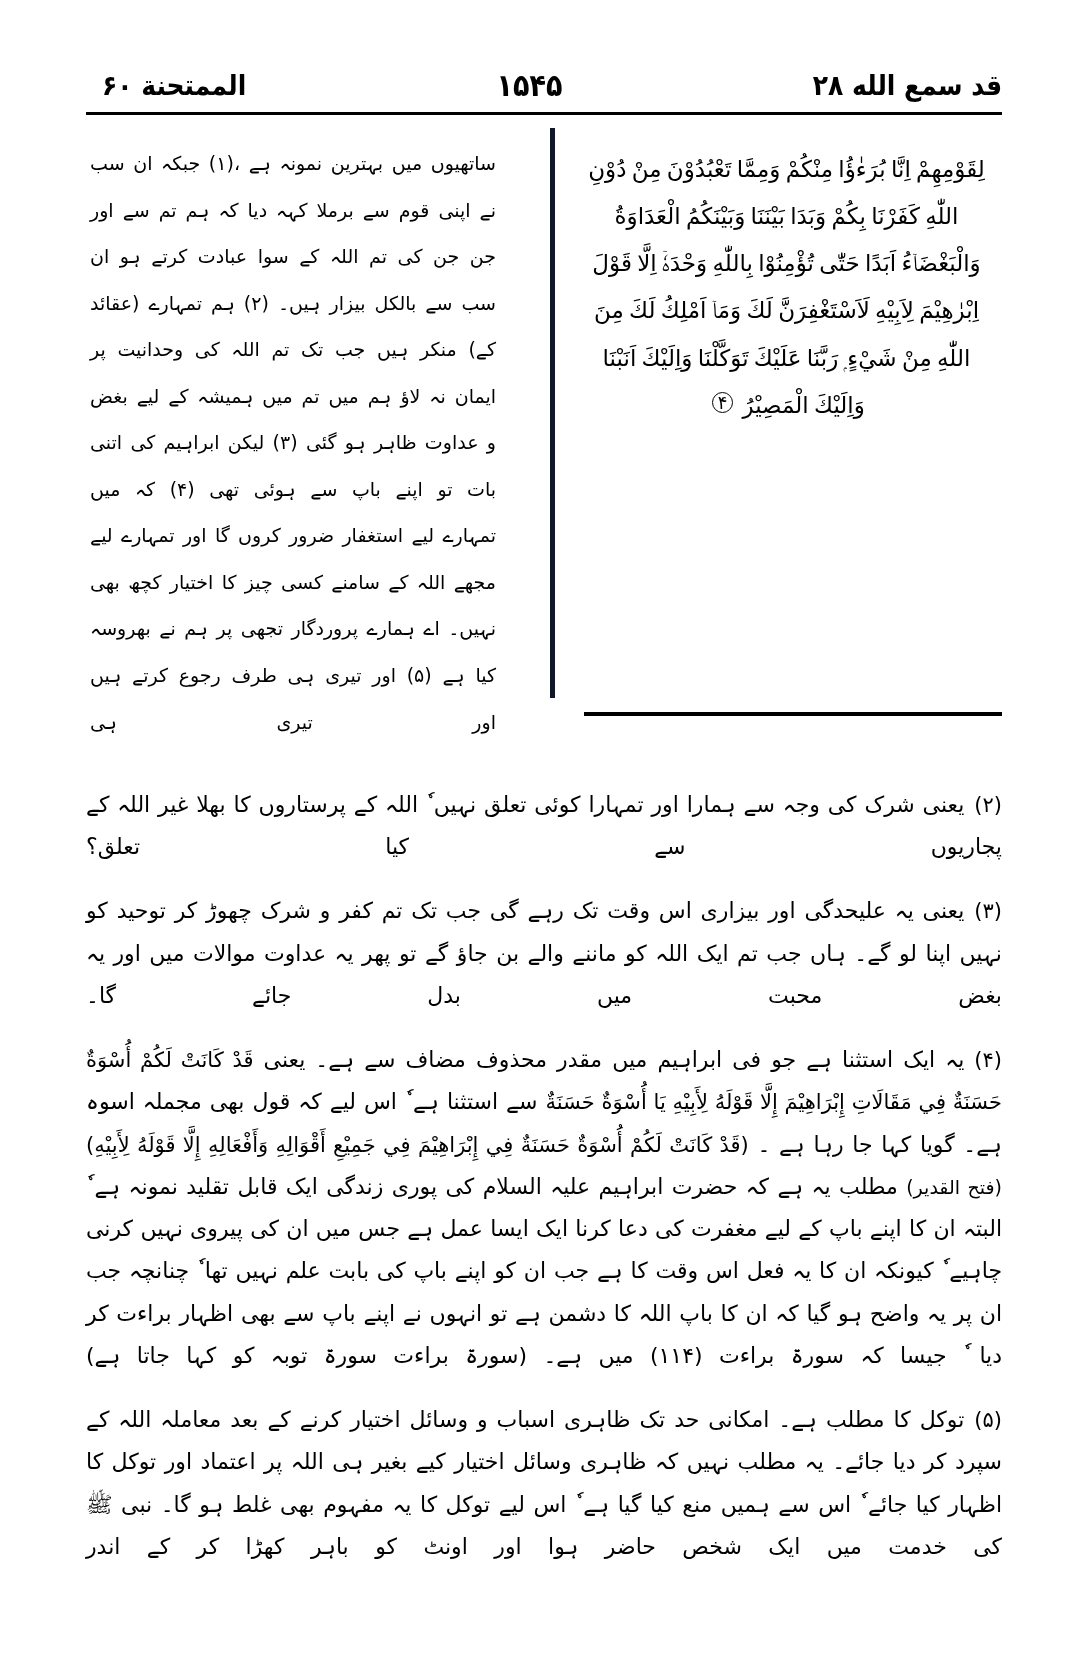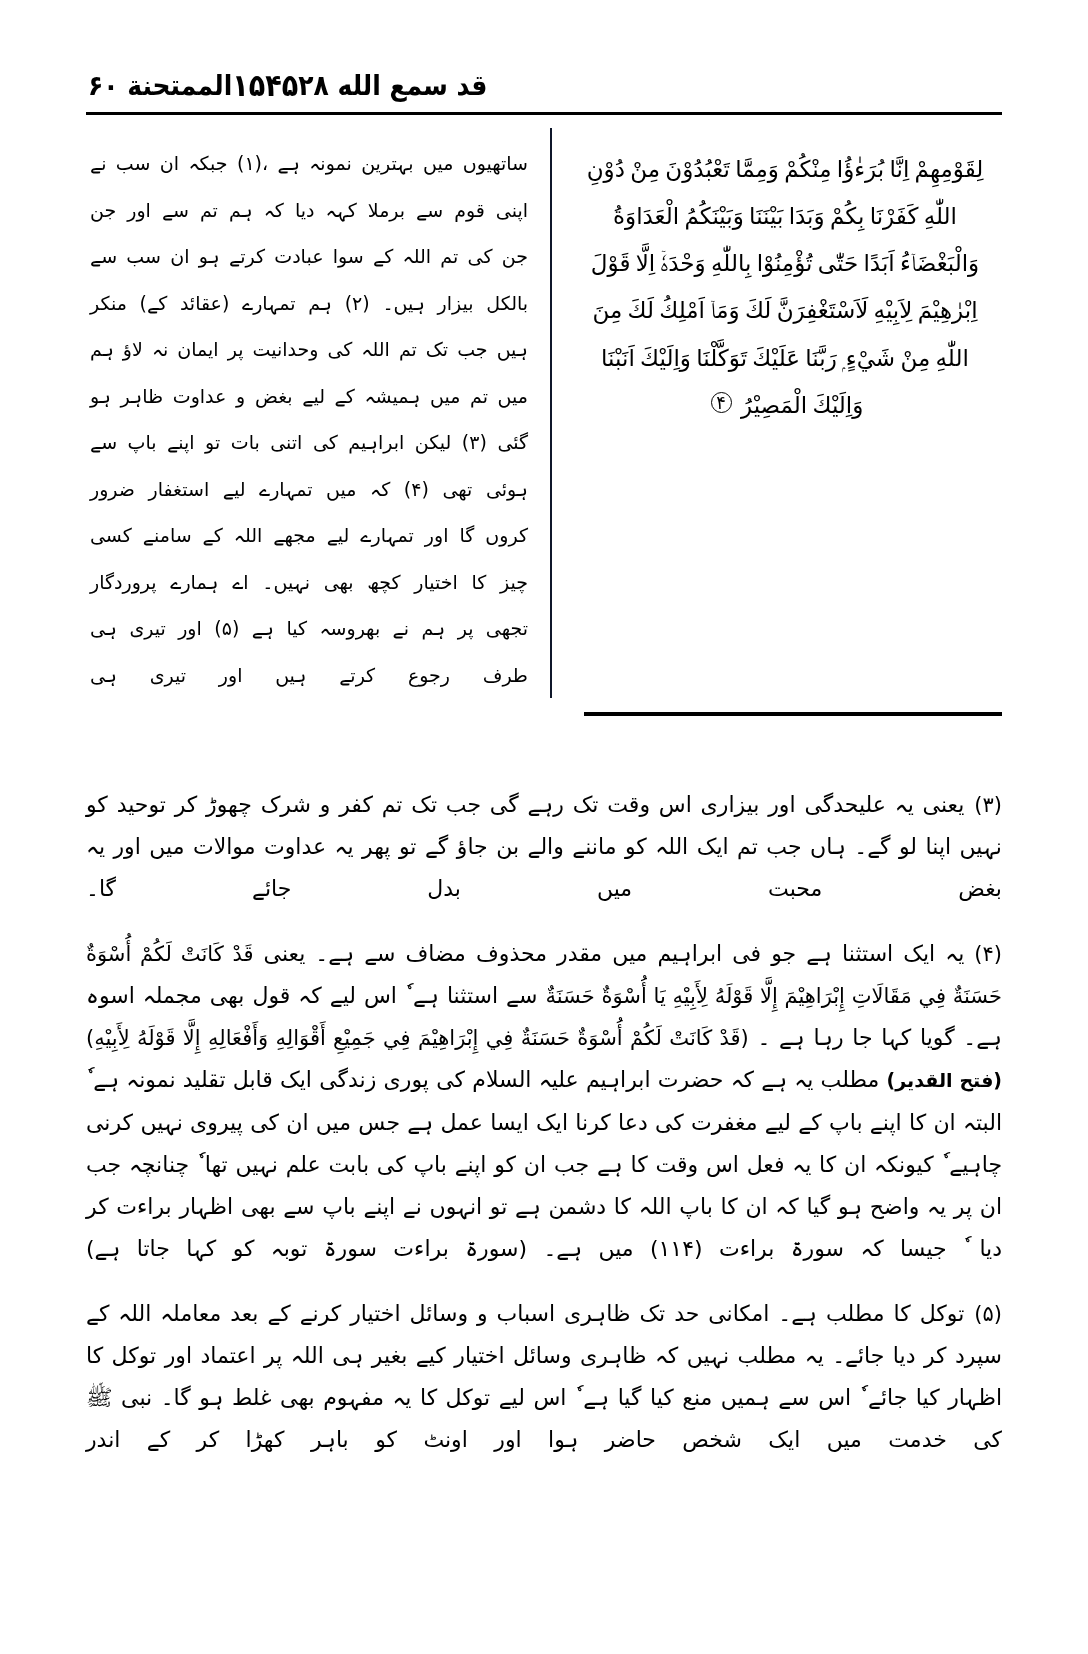--- a/index.html
+++ b/index.html
@@ -22,25 +22,26 @@
     width: 1088px;
     height: 1654px;
     background: #fff;
   }
 
   
   .header {
     position: absolute;
     top: 62px;
     right: 86px;
-    left: 88px;
+    left: 102px;
     height: 46px;
     display: flex;
     flex-direction: row-reverse;
     align-items: center;
+    justify-content: space-between;
     direction: rtl;
   }
   .header-item {
     font-size: 25px;
     line-height: 1;
     white-space: nowrap;
     font-weight: 600;
     letter-spacing: -0.5px;
   }
   .header-sura   { transform: scaleY(1.12); }
@@ -64,22 +65,23 @@
     left: 86px;
     height: 570px;
     display: flex;
     flex-direction: row;      
     direction: rtl;
   }
   .col-arabic {
     flex: 0 0 452px;
     padding: 18px 6px 0 22px;
     box-sizing: border-box;
-    border-left: 2px solid #0f172a;
+    border-left: 5px solid #0f172a;
     text-align: center;
+    margin-left: 32px;
   }
   .col-urdu {
     flex: 1 1 auto;
     padding: 12px 22px 0 4px;
     box-sizing: border-box;
     text-align: justify;
     text-align-last: justify;
   }
 
   .arabic-text {
@@ -142,21 +144,21 @@
     margin-left: 10px;
     white-space: nowrap;
   }
   .fn-ar {
     font-family: "DejaVu Sans", "Liberation Serif", serif;
     font-size: 21px;
     word-spacing: -1px;
   }
   .fn-src {
     font-size: 19px;
-    font-weight: 700;
+    font-weight: 400;
   }
 </style>
 </head>
 <body>
 
 <div class="page">
 
   <div class="header">
     <span class="header-item header-sura">الممتحنة ۶۰</span>
     <span class="header-item header-page">۱۵۴۵</span>
@@ -181,20 +183,23 @@
       <div class="urdu-text">ساتھیوں میں بہترین نمونہ ہے ،(۱) جبکہ ان سب نے اپنی قوم سے برملا کہہ دیا کہ ہم تم سے اور جن جن کی تم اللہ کے سوا عبادت کرتے ہو ان سب سے بالکل بیزار ہیں۔ (۲) ہم تمہارے (عقائد کے) منکر ہیں جب تک تم اللہ کی وحدانیت پر ایمان نہ لاؤ ہم میں تم میں ہمیشہ کے لیے بغض و عداوت ظاہر ہو گئی (۳) لیکن ابراہیم کی اتنی بات تو اپنے باپ سے ہوئی تھی (۴) کہ میں تمہارے لیے استغفار ضرور کروں گا اور تمہارے لیے مجھے اللہ کے سامنے کسی چیز کا اختیار کچھ بھی نہیں۔ اے ہمارے پروردگار تجھی پر ہم نے بھروسہ کیا ہے (۵) اور تیری ہی طرف رجوع کرتے ہیں اور تیری ہی</div>
     </div>
 
   </div>
 
   <div class="foot-rule"></div>
 
   <div class="footnotes">
 
 
+    <p class="footnote">
+      <span class="fn-num">(۲)</span><span>یعنی شرک کی وجہ سے ہمارا اور تمہارا کوئی تعلق نہیں ٗ اللہ کے پرستاروں کا بھلا غیر اللہ کے پجاریوں سے کیا تعلق؟</span>
+    </p>
 
     <p class="footnote">
       <span class="fn-num">(۳)</span><span>یعنی یہ علیحدگی اور بیزاری اس وقت تک رہے گی جب تک تم کفر و شرک چھوڑ کر توحید کو نہیں اپنا لو گے۔ ہاں جب تم ایک اللہ کو ماننے والے بن جاؤ گے تو پھر یہ عداوت موالات میں اور یہ بغض محبت میں بدل جائے گا۔</span>
     </p>
 
     <p class="footnote">
       <span class="fn-num">(۴)</span><span>یہ ایک استثنا ہے جو فی ابراہیم میں مقدر محذوف مضاف سے ہے۔ یعنی</span>
       <span class="fn-ar">قَدْ كَانَتْ لَكُمْ أُسْوَةٌ حَسَنَةٌ فِي مَقَالَاتِ إِبْرَاهِيْمَ إِلَّا قَوْلَهُ لِأَبِيْهِ يَا أُسْوَةٌ حَسَنَةٌ</span>
       <span>سے استثنا ہے ٗ اس لیے کہ قول بھی مجملہ اسوہ ہے۔ گویا کہا جا رہا ہے ۔</span>
       <span class="fn-ar">(قَدْ كَانَتْ لَكُمْ أُسْوَةٌ حَسَنَةٌ فِي إِبْرَاهِيْمَ فِي جَمِيْعِ أَقْوَالِهِ وَأَفْعَالِهِ إِلَّا قَوْلَهُ لِأَبِيْهِ)</span>

